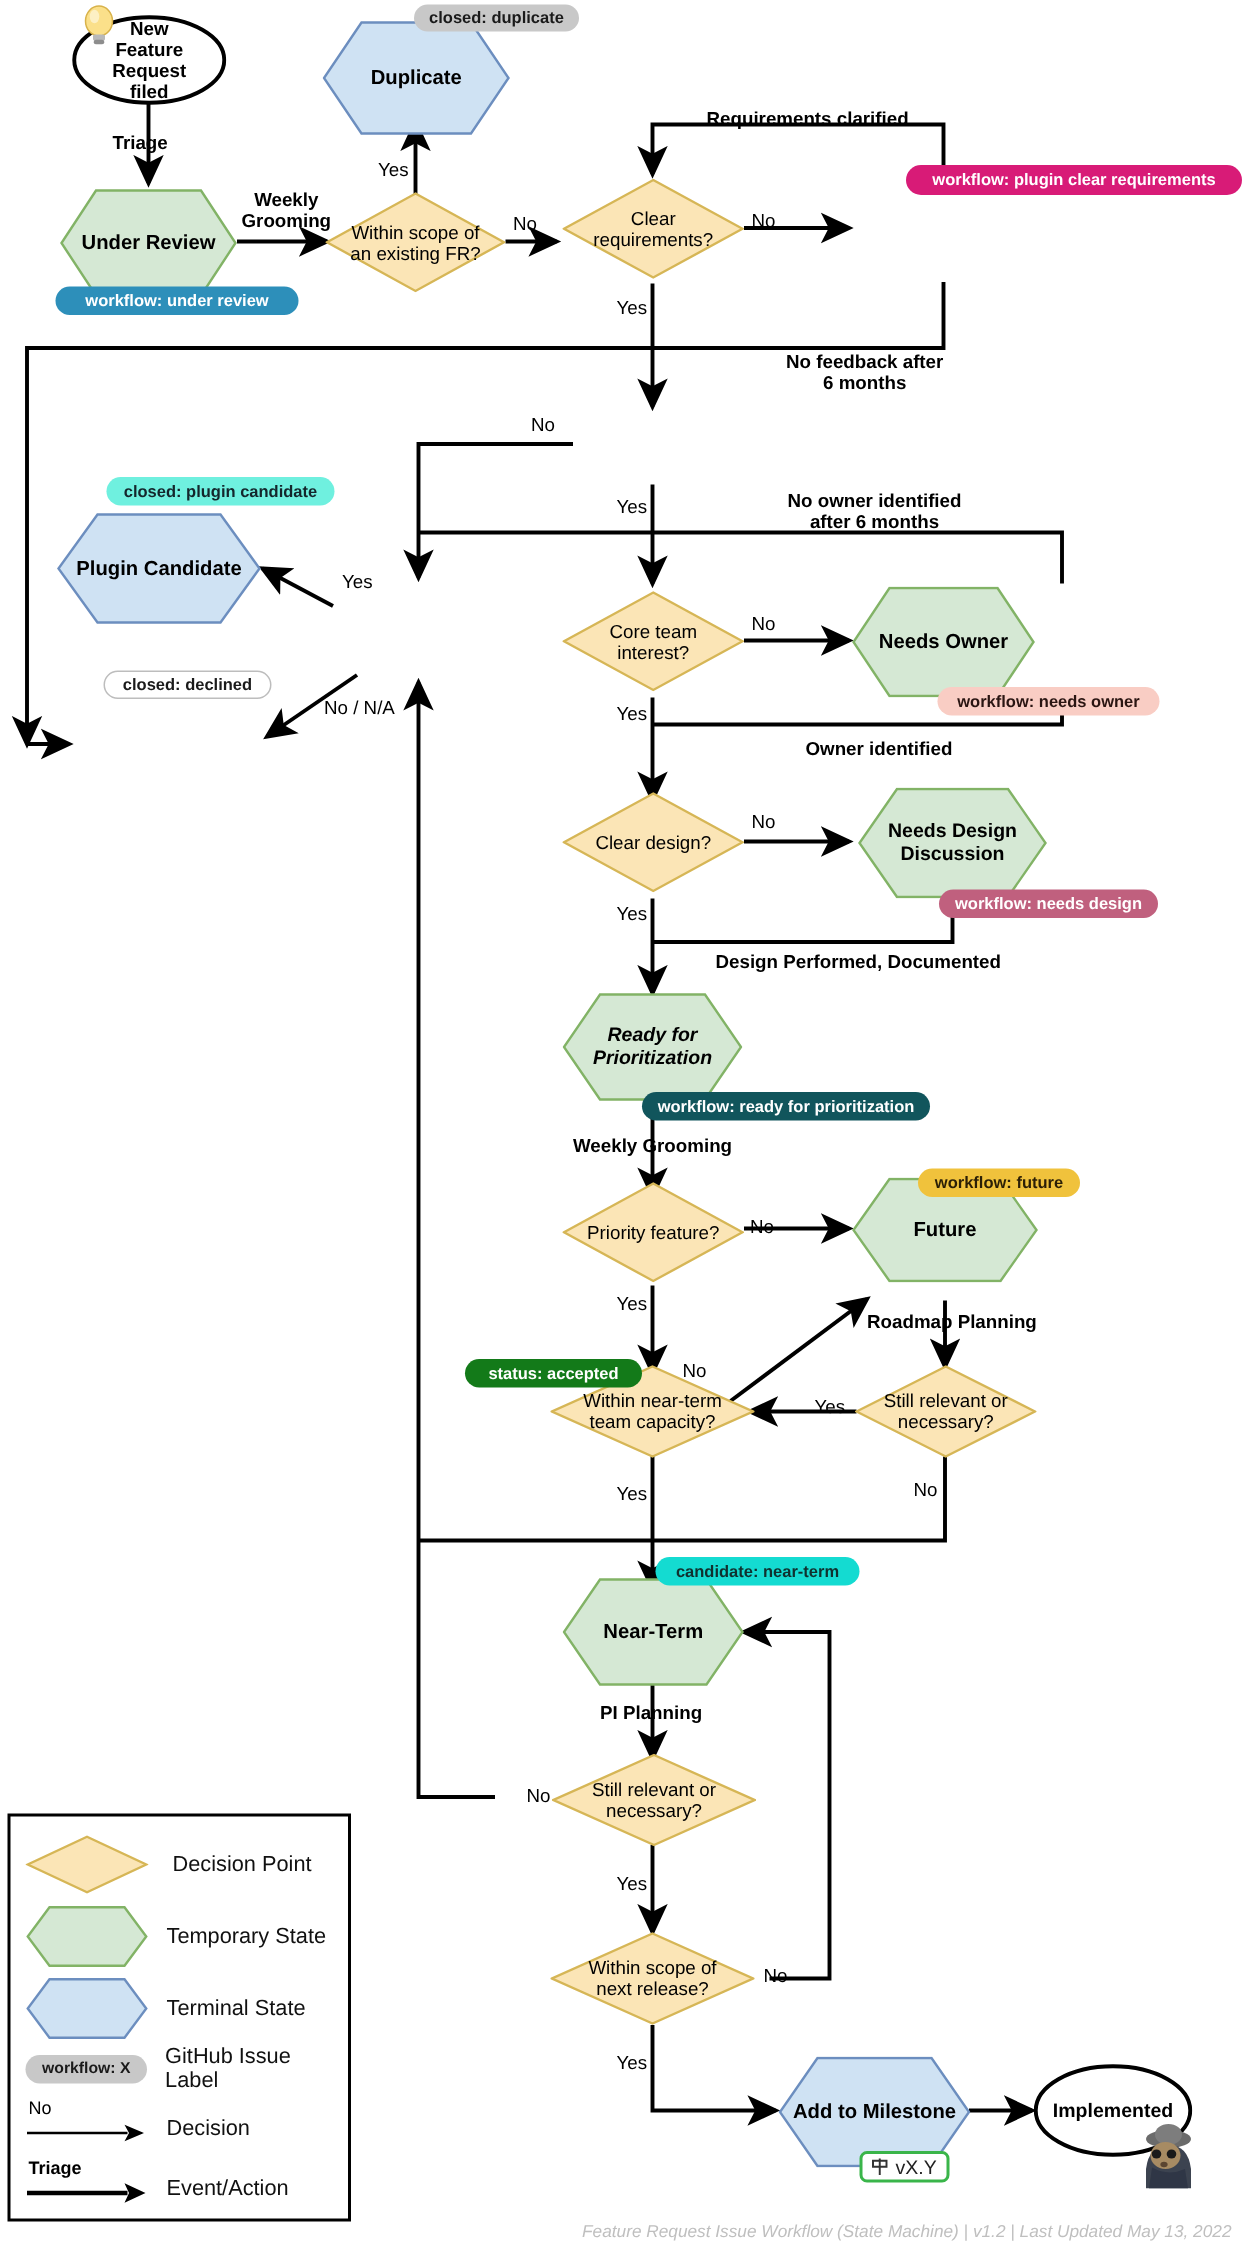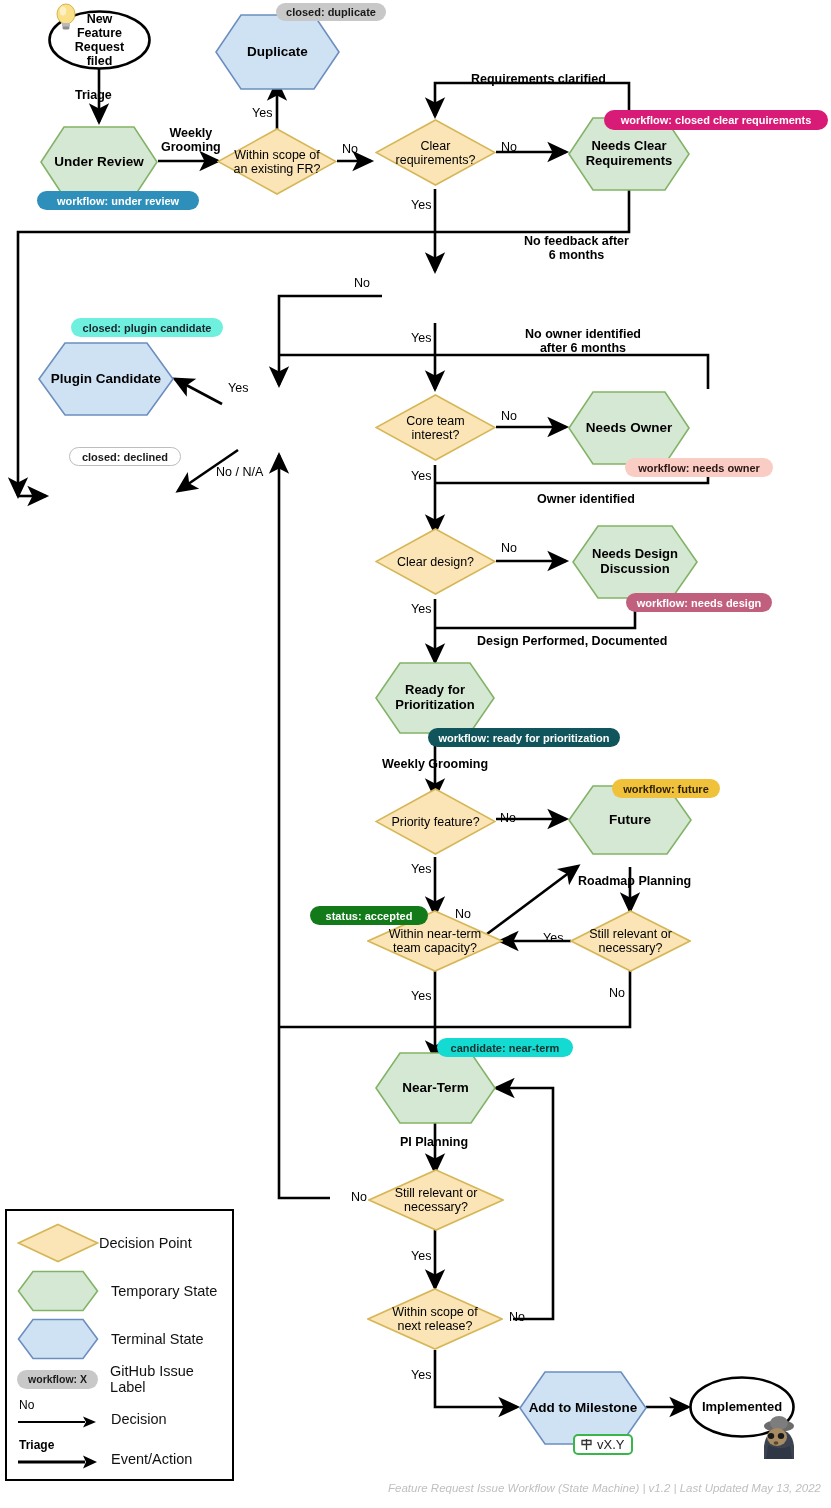--- a/index.html
+++ b/index.html
@@ -147,29 +147,22 @@
 an existing FR?</span>
   </div>
 
   <div class="node" style="left:375px;top:119px;width:121px;height:67px;">
     <svg class="diashape" viewBox="0 0 121 67" preserveAspectRatio="none">
       <polygon points="60.5,1 120,33.5 60.5,66 1,33.5" fill="#fbe5b6" stroke="#d6b656" stroke-width="1.6"></polygon>
     </svg>
     <span class="txt" style="font-size:12.5px;">Clear requirements?</span>
   </div>
 
-  <div class="node" style="left:568px;top:117px;width:122px;height:74px;">
-    <svg class="hexshape" viewBox="0 0 122 74" preserveAspectRatio="none">
-      <polygon points="25,1 97,1 121,37 97,73 25,73 1,37" fill="#d5e8d4" stroke="#82b366" stroke-width="1.6"></polygon>
-    </svg>
-    <span class="txt bold" style="font-size:13px;white-space:pre-line;">Needs Clear
-Requirements</span>
-  </div>
   <div class="lbl" style="left:604px;top:110px;width:224px;height:20px;background:#d81b77;color:#fff;font-size:11px;">
-    <span>workflow: closed clear requirements</span>
+    <span>workflow: plugin clear requirements</span>
   </div>
 
 
   <div class="node" style="left:38px;top:342px;width:136px;height:74px;">
     <svg class="hexshape" viewBox="0 0 136 74" preserveAspectRatio="none">
       <polygon points="27,1 109,1 135,37 109,73 27,73 1,37" fill="#cfe2f3" stroke="#6c8ebf" stroke-width="1.6"></polygon>
     </svg>
     <span class="txt bold" style="font-size:13.5px;">Plugin Candidate</span>
   </div>
   <div class="lbl" style="left:71px;top:318px;width:152px;height:19px;background:#6ff0df;color:#14262c;font-size:11px;">
@@ -213,21 +206,21 @@
 Discussion</span>
   </div>
   <div class="lbl" style="left:626px;top:593px;width:146px;height:19px;background:#c0607e;color:#fff;font-size:11px;">
     <span>workflow: needs design</span>
   </div>
 
   <div class="node" style="left:375px;top:662px;width:120px;height:72px;">
     <svg class="hexshape" viewBox="0 0 120 72" preserveAspectRatio="none">
       <polygon points="25,1 95,1 119,36 95,71 25,71 1,36" fill="#d5e8d4" stroke="#82b366" stroke-width="1.6"></polygon>
     </svg>
-    <span class="txt bold" style="font-size:13px;white-space:pre-line;">Ready for
+    <span class="txt bold" style="font-size:13px;white-space:pre-line;font-style:italic;">Ready for
 Prioritization</span>
   </div>
   <div class="lbl" style="left:428px;top:728px;width:192px;height:19px;background:#11555c;color:#fff;font-size:11px;">
     <span>workflow: ready for prioritization</span>
   </div>
 
   <div class="node" style="left:568px;top:785px;width:124px;height:70px;">
     <svg class="hexshape" viewBox="0 0 124 70" preserveAspectRatio="none">
       <polygon points="25,1 99,1 123,35 99,69 25,69 1,35" fill="#d5e8d4" stroke="#82b366" stroke-width="1.6"></polygon>
     </svg>
@@ -354,21 +347,21 @@
   <div class="edgelabel" style="left:411px;top:1249px;font-size:12.5px;">Yes</div>
   <div class="edgelabel" style="left:509px;top:1310px;font-size:12.5px;">No</div>
   <div class="edgelabel" style="left:411px;top:1368px;font-size:12.5px;">Yes</div>
 
   <div id="legend">
 
     <div class="lgrow" style="left:0;top:10px;width:225px;height:44px;">
       <svg width="82" height="40" viewBox="0 0 82 40" style="margin-left:10px;">
         <polygon points="41,1.5 80.5,20 41,38.5 1.5,20" fill="#fbe5b6" stroke="#d6b656" stroke-width="1.6"></polygon>
       </svg>
-      <span class="lgtext" style="margin-left:0;">Decision Point</span>
+      <span class="lgtext" style="margin-left:16px;">Decision Point</span>
     </div>
 
     <div class="lgrow" style="left:0;top:58px;width:225px;height:44px;">
       <svg width="82" height="42" viewBox="0 0 82 42" style="margin-left:10px;">
         <polygon points="16,1.5 66,1.5 80.5,21 66,40.5 16,40.5 1.5,21" fill="#d5e8d4" stroke="#82b366" stroke-width="1.6"></polygon>
       </svg>
       <span class="lgtext" style="margin-left:12px;">Temporary State</span>
     </div>
 
     <div class="lgrow" style="left:0;top:106px;width:225px;height:44px;">

